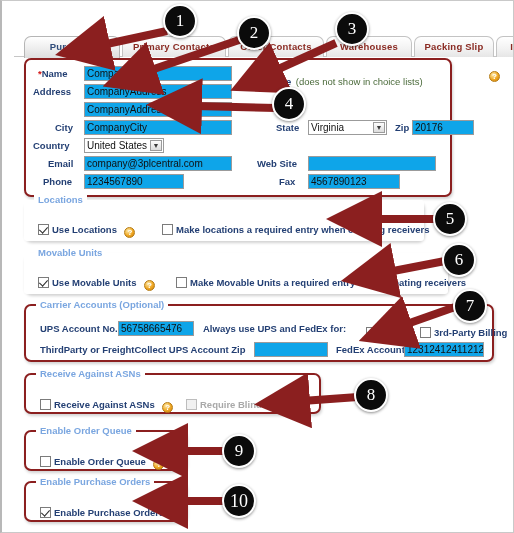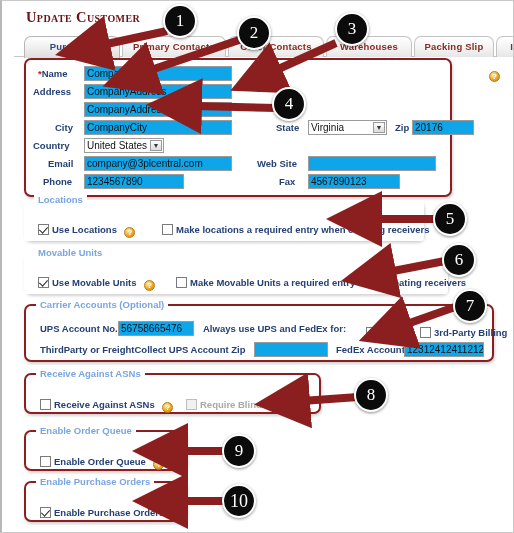--- a/index.html
+++ b/index.html
@@ -198,21 +198,20 @@
     z-index: 40;
   }
   
   .arrowg { position: absolute; z-index: 30; }
 </style>
 </head>
 <body>
 
 <div id="screen">
 
-  <div class="page-title">Update Customer</div>
 
   <div class="tabbar">
     <div class="tab active" style="left:10px;width:96px;">Purchase</div>
     <div class="tab" style="left:108px;width:104px;">Primary Contacts</div>
     <div class="tab" style="left:214px;width:96px;">Other Contacts</div>
     <div class="tab" style="left:312px;width:86px;">Warehouses</div>
     <div class="tab" style="left:400px;width:80px;">Packing Slip</div>
     <div class="tab" style="left:482px;width:40px;">Im</div>
   </div>
 
@@ -252,20 +251,24 @@
     <div class="lbl" style="left:231px; top:98px;">Web Site</div>
     <div class="txt" style="left:282px; top:96px; width:128px;"></div>
 
     <div class="lbl" style="left:17px;  top:116px;">Phone</div>
     <div class="txt" style="left:58px;  top:114px; width:100px;">1234567890</div>
 
     <div class="lbl" style="left:253px; top:116px;">Fax</div>
     <div class="txt" style="left:282px; top:114px; width:92px;">4567890123</div>
   </div>
 
+  <div class="cbwrap" style="left:240px; top:70px; z-index:20;">
+    <span class="cb" id="cb-inactive"></span><span class="cbtext">Inactive</span>
+    <span class="normaltext">(does not show in choice lists)</span>
+  </div>
 
   <div class="panel" style="left:22px; top:199px; width:400px; height:41px;">
     <div class="fs" style="left:-2px; top:-2px; width:400px; height:41px; border:none;">
       <div class="fs-legend" style="top:-6px;text-align:right;">Locations</div>
       <div class="cbwrap" style="left:14px; top:19px;">
         <span class="cb checked"></span><span class="cbtext">Use Locations</span>
         <span class="help">?</span>
       </div>
       <div class="cbwrap" style="left:138px; top:19px;">
         <span class="cb"></span><span class="cbtext">Make locations a required entry when creating receivers</span>

